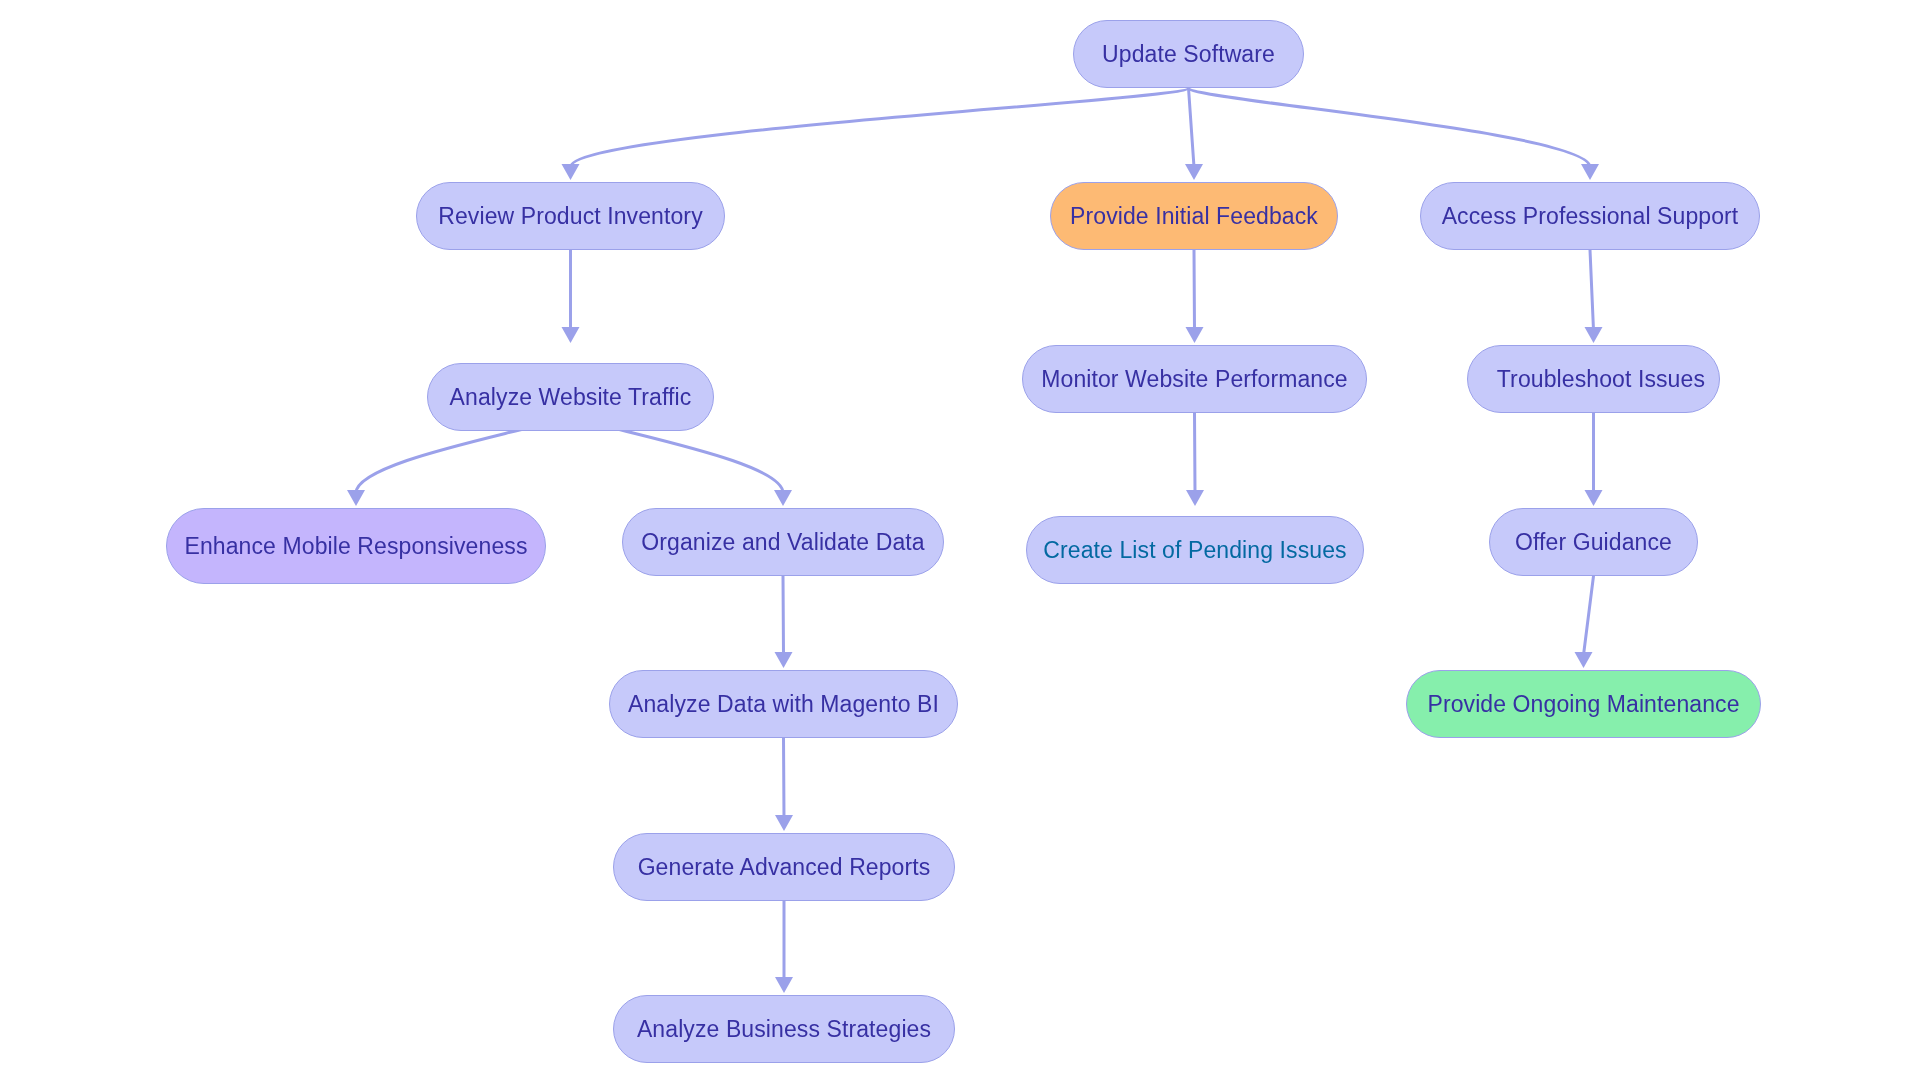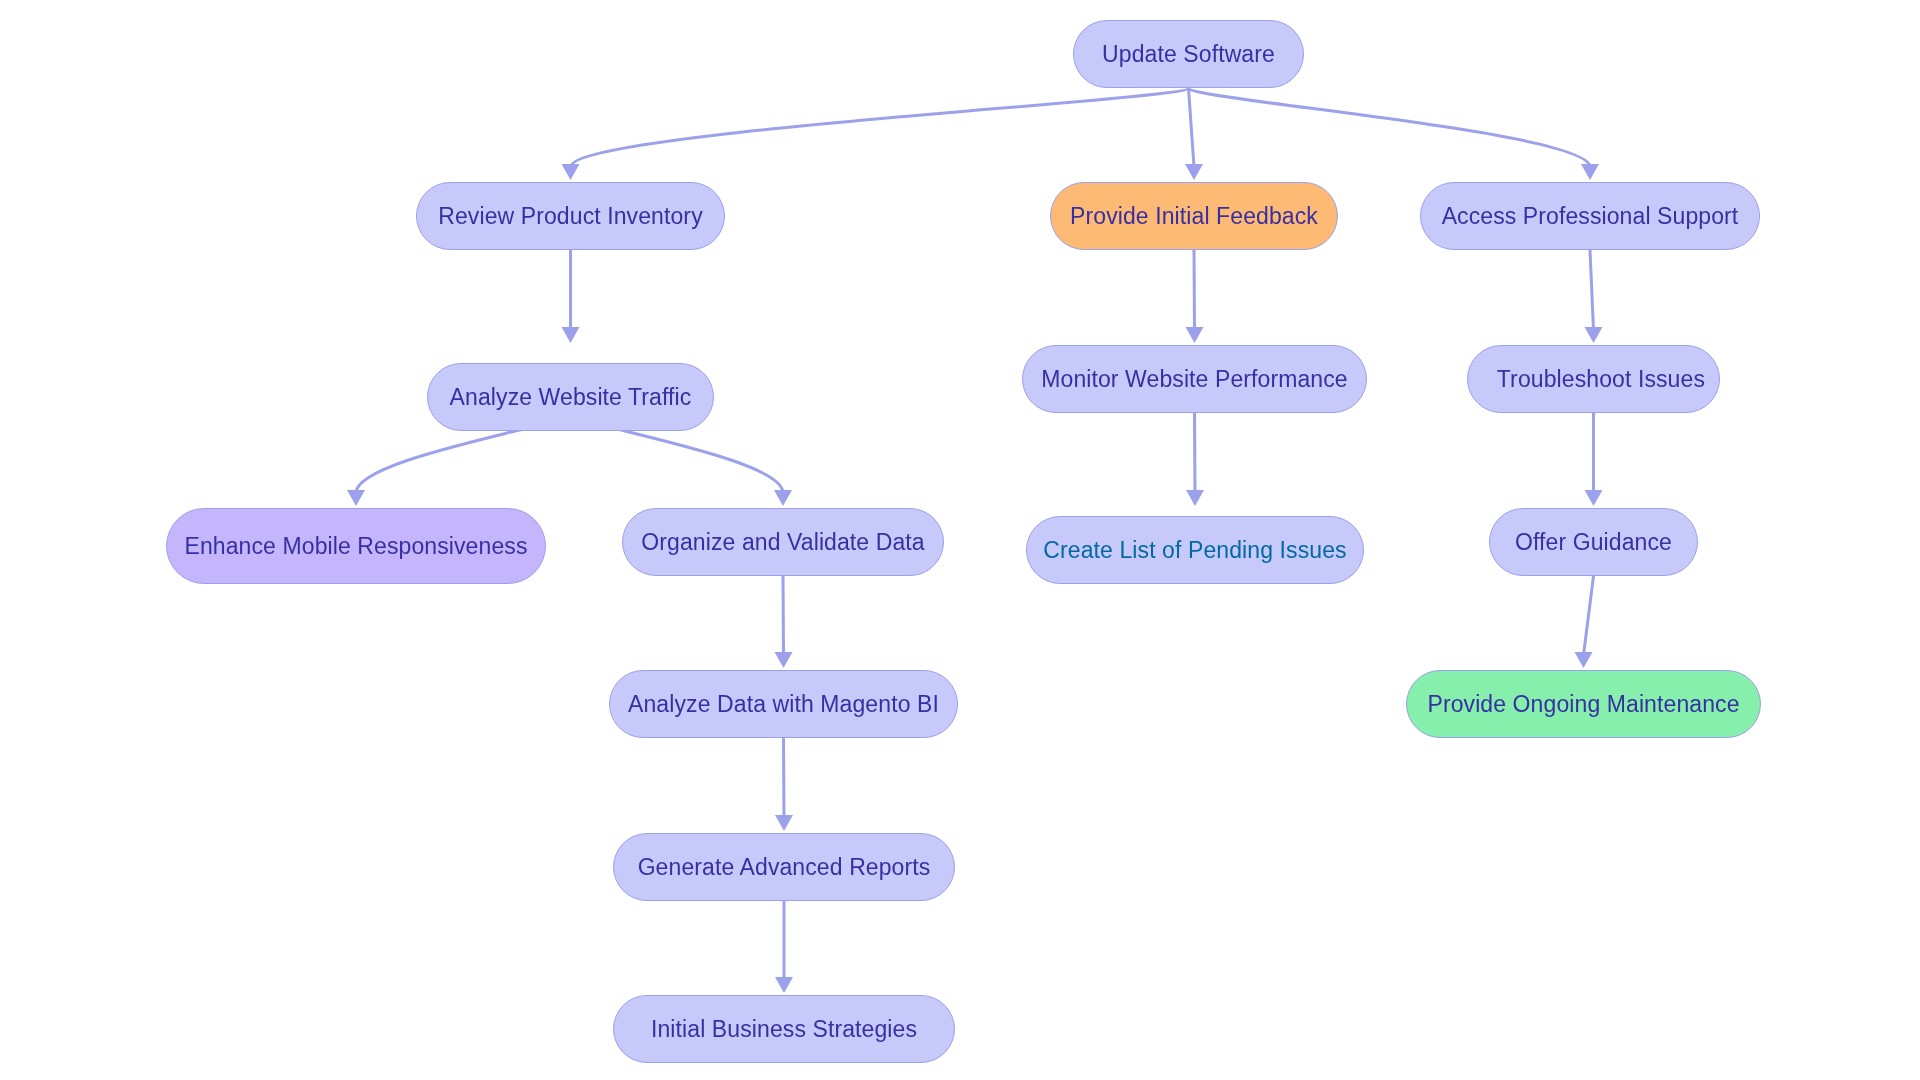--- a/index.html
+++ b/index.html
@@ -116,15 +116,15 @@
     <div class="node" style="left: 609px; top: 670px; width: 349px; height: 68px; background: rgb(198, 201, 250); border-color: rgb(155, 161, 234); color: rgb(55, 48, 163);">
       <span class="node-label">Analyze Data with Magento BI</span>
     </div>
     <div class="node" style="left: 1406px; top: 670px; width: 355px; height: 68px; background: #86efac; border-color: rgb(155, 161, 234); color: rgb(55, 48, 163);">
       <span class="node-label">Provide Ongoing Maintenance</span>
     </div>
     <div class="node" style="left: 613px; top: 833px; width: 342px; height: 68px; background: rgb(198, 201, 250); border-color: rgb(155, 161, 234); color: rgb(55, 48, 163);">
       <span class="node-label">Generate Advanced Reports</span>
     </div>
     <div class="node" style="left: 613px; top: 995px; width: 342px; height: 68px; background: rgb(198, 201, 250); border-color: rgb(155, 161, 234); color: rgb(55, 48, 163);">
-      <span class="node-label">Initial Business Strategies</span>
+      <span class="node-label">Analyze Business Strategies</span>
     </div>
   </div>
 
 </body></html>

